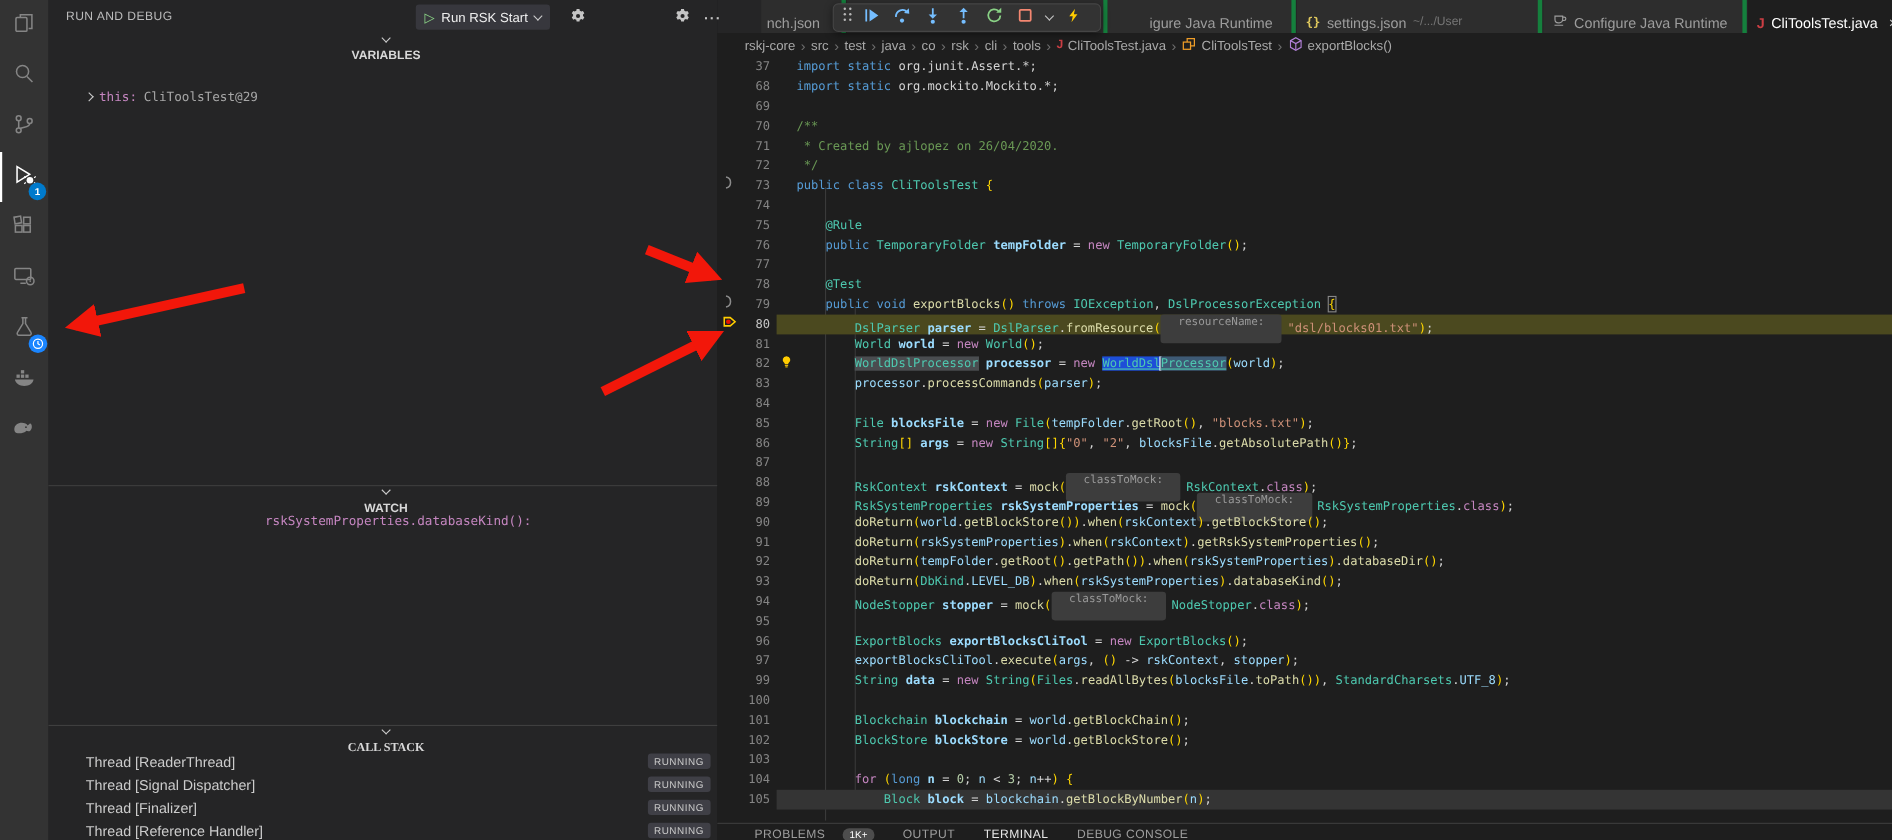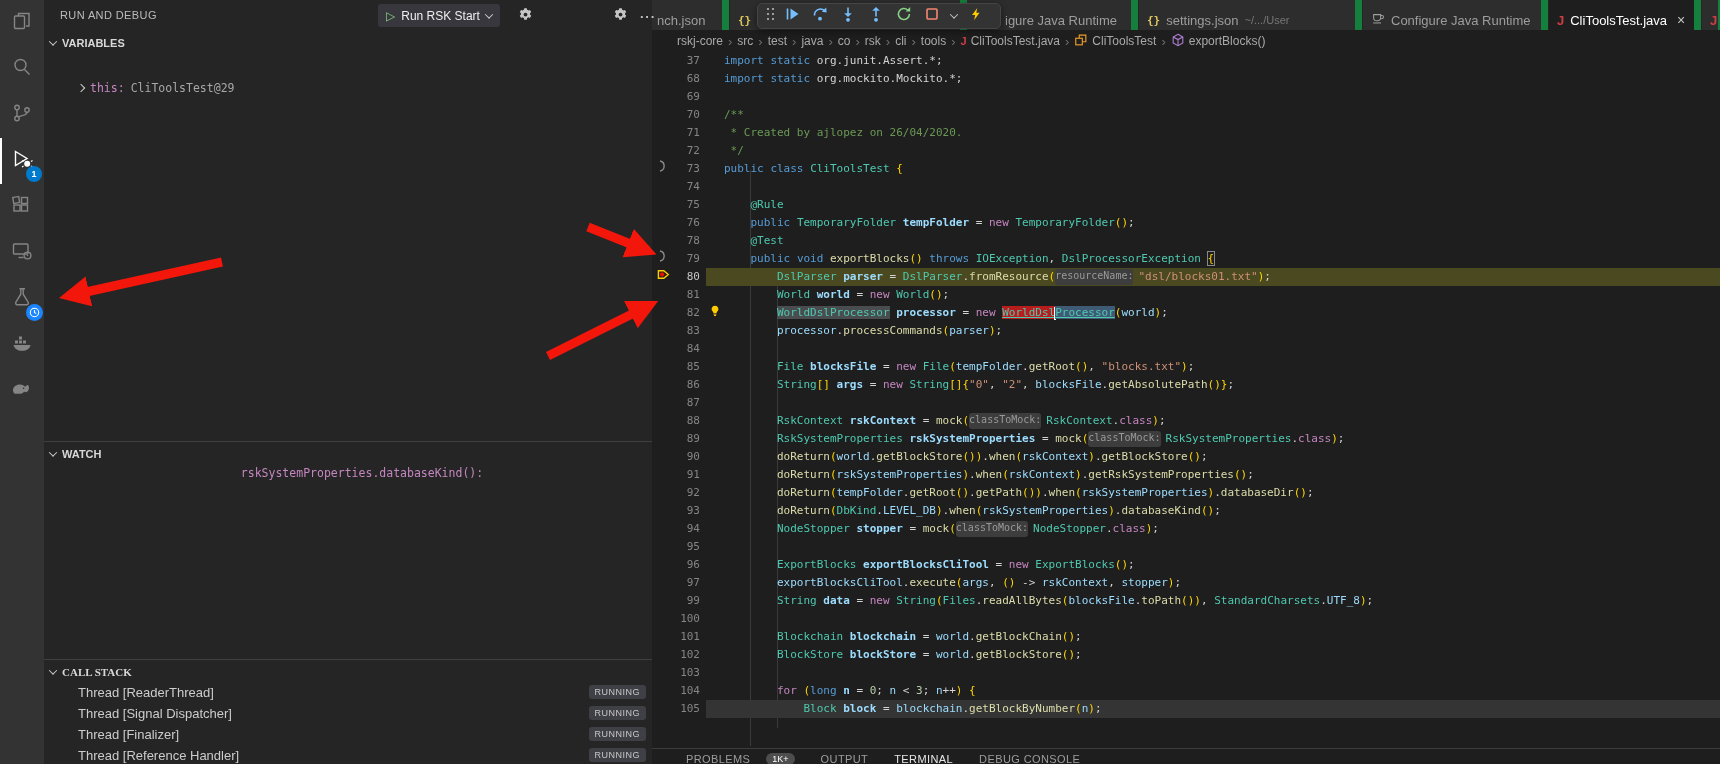--- a/index.html
+++ b/index.html
@@ -13,38 +13,38 @@
   .ab-badge { position:absolute; right:2px; bottom:2px; min-width:16px; height:16px; background:#007acc; color:#fff; border-radius:50%; font-size:9px; display:flex; align-items:center; justify-content:center; font-weight:bold; }
   .ab-badge-clock { position:absolute; right:1px; bottom:1px; width:17px; height:17px; background:#1a85ff; border-radius:50%; display:flex; align-items:center; justify-content:center; }
 
   
   .sidebar { position:absolute; left:44px; top:0; width:608px; height:764px; background:#252526; z-index:5; font-size:13px; }
   .sb-title { position:absolute; left:16px; top:9px; font-size:11px; color:#bbbbbb; letter-spacing:0.4px; }
   .run-pill { position:absolute; left:334px; top:4px; height:23px; background:#37373d; border-radius:3px; display:flex; align-items:center; padding:0 8px; gap:6px; cursor:pointer; }
   .run-pill .play { color:#89d185; font-size:12px; line-height:1; }
   .run-pill .lbl { color:#eeeeee; font-size:12px; }
   .hdr-icon { position:absolute; top:8px; width:16px; height:16px; display:flex; align-items:center; justify-content:center; cursor:pointer; color:#c5c5c5; }
-  .sec-header { position:absolute; left:0; width:100%; height:20px; display:flex; align-items:center; gap:6px; padding-left:6px; font-size:11px; font-weight:bold; color:#d8d8d8; cursor:pointer; }
+  .sec-header { position:absolute; left:0; width:100%; height:20px; display:flex; align-items:center; gap:6px; padding-left:6px; font-size:11px; font-weight:bold; color:#d8d8d8; cursor:pointer;flex-direction:column; }
   .sec-divider { position:absolute; left:0; width:100%; height:1px; background:#3f3f3f; }
   .tree-row { position:absolute; left:0; width:100%; height:21px; display:flex; align-items:center; gap:6px; cursor:pointer; white-space:nowrap; overflow:hidden; }
   .chev { display:inline-block; width:6px; height:6px; border-right:1.4px solid #cccccc; border-bottom:1.4px solid #cccccc; flex:none; }
   .chev.down { transform:rotate(45deg) translate(-1px,-1px); }
   .chev.right { transform:rotate(-45deg); }
   .mono { font-family:"DejaVu Sans Mono", monospace; font-size:11.5px; }
   .var-name { color:#c586c0; }
   .var-value { color:#a7a7a7; }
   .watch-expr { color:#c586c0; }
   .watch-error { color:#f48771; font-style:italic; }
   .thread-label { color:#cccccc; font-size:13px; }
   .running-badge { position:absolute; right:6px; top:3px; background:#3f3f46; color:#c8c8c8; font-size:9px; letter-spacing:0.5px; padding:2px 6px; border-radius:3px; }
 
   
   .editor { position:absolute; left:652px; top:0; right:0; height:764px; background:#1e1e1e; }
   .tabbar { position:absolute; left:0; top:0; right:0; height:30px; background:#252526; }
-  .tab { position:absolute; top:0; height:40px; background:#2d2d2d; display:flex; align-items:center; gap:6px; padding:0 8px; font-size:13px; color:#9d9d9d; cursor:pointer; overflow:hidden; white-space:nowrap; border-right:7px solid #15803d; }
+  .tab { position:absolute; top:0; height:40px; background:#2d2d2d; display:flex; align-items:center; gap:6px; padding:0 8px; font-size:13px; color:#9d9d9d; cursor:pointer; overflow:hidden; white-space:nowrap; border-right:4px solid #15803d;margin-left:40px; }
   .tab.active { background:#1e1e1e; color:#ffffff; }
   .tab .desc { font-size:11px; color:#767676; }
   .tab .close { margin-left:4px; color:#c5c5c5; font-size:14px; cursor:pointer; }
   .icon-json { color:#e0c95d; font-weight:bold; font-size:11px; font-family:"DejaVu Sans Mono",monospace; }
   .icon-java { color:#cc3e44; font-weight:bold; font-size:13px; }
 
   .debug-toolbar { position:absolute; left:105px; top:3px; width:244px; height:26px; background:#333333; border:1px solid #454545; border-radius:5px; box-shadow:0 2px 8px rgba(0,0,0,0.45); display:flex; align-items:center; padding:0 6px; gap:4px; z-index:8; }
   .dt-btn { width:24px; height:22px; display:flex; align-items:center; justify-content:center; cursor:pointer; border-radius:3px; }
   .dt-btn.narrow { width:12px; }
   .dt-chev { width:6px; height:6px; border-right:1.3px solid #c5c5c5; border-bottom:1.3px solid #c5c5c5; transform:rotate(45deg) translate(-1px,-1px); }
@@ -63,23 +63,23 @@
   .codetext { white-space:pre; }
   .bg-debug .line-body { background:#4b491f; }
   .bg-debug .lnum { color:#c6c6c6; }
   .bg-gray .line-body { background:#343434; }
   .tk-d { color:#d4d4d4; } .tk-kw { color:#569cd6; } .tk-ctrl { color:#c586c0; }
   .tk-type { color:#4ec9b0; } .tk-fn { color:#dcdcaa; } .tk-var { color:#9cdcfe; }
   .tk-vd { color:#9cdcfe; font-weight:bold; } .tk-str { color:#ce9178; } .tk-num { color:#b5cea8; }
   .tk-cmt { color:#6a9955; } .tk-br { color:#ffd700; } .tk-const { color:#9cdcfe; }
   .tk-brm { color:#ffd700; outline:1px solid #888888; }
   .tk-hl1 { color:#4ec9b0; background:#4a4d50; }
-  .tk-hl2a { color:#4ec9b0; background:#b91c1c; text-decoration:underline; }
+  .tk-hl2a { color:#4ec9b0; background:#1d4ed8; text-decoration:underline; }
   .tk-hl2b { color:#4ec9b0; background:#3e5a75; text-decoration:underline; }
-  .tk-inlay { display:inline-block; background:#3d3d3d; color:#999999; font-size:10px; line-height:14px; height:16px; border-radius:3px; padding:0 0; margin-right:5px; vertical-align:middle; }
+  .tk-inlay { display:inline-block; background:#3d3d3d; color:#999999; font-size:10px; line-height:14px; height:26px; border-radius:3px; padding:0 16px; margin-right:5px; vertical-align:middle; }
   .caret { display:inline-block; width:1.5px; height:13px; background:#ffffff; vertical-align:middle; margin:0 -0.75px; }
   .indent-guide { position:absolute; width:1px; background:#3a3a3a; }
 
   .panelbar { position:absolute; left:0; bottom:0; right:0; height:16px; background:#1e1e1e; border-top:1px solid #3c3c3c; display:flex; align-items:flex-start; gap:26px; padding:4px 0 0 34px; font-size:11px; letter-spacing:0.4px; }
   .panel-tab { color:#9d9d9d; display:flex; align-items:center; gap:16px; cursor:pointer; }
   .panel-tab.active { color:#e7e7e7; }
   .panel-badge { background:#4d4d4d; color:#ffffff; font-size:9px; border-radius:8px; padding:1px 6px; letter-spacing:0; }
 
   .arrows { position:absolute; inset:0; z-index:60; pointer-events:none; }
 </style>
@@ -454,20 +454,28 @@
       <div class="code-line">
         <span class="deco"></span>
         <span class="lnum">76</span>
         <span class="line-body">
           <span class="fold"></span>
           <span class="codetext"><span class="tk-d">    </span><span class="tk-kw">public</span><span class="tk-d"> </span><span class="tk-type">TemporaryFolder</span><span class="tk-d"> </span><span class="tk-vd">tempFolder</span><span class="tk-d"> = </span><span class="tk-ctrl">new</span><span class="tk-d"> </span><span class="tk-type">TemporaryFolder</span><span class="tk-br">()</span><span class="tk-d">;</span></span>
         </span>
       </div>
       <div class="code-line">
         <span class="deco"></span>
+        <span class="lnum">77</span>
+        <span class="line-body">
+          <span class="fold"></span>
+          <span class="codetext"></span>
+        </span>
+      </div>
+      <div class="code-line">
+        <span class="deco"></span>
         <span class="lnum">78</span>
         <span class="line-body">
           <span class="fold"></span>
           <span class="codetext"><span class="tk-d">    </span><span class="tk-type">@Test</span></span>
         </span>
       </div>
       <div class="code-line">
         <span class="deco">
           <span><svg width="12" height="14" viewBox="0 0 12 14">
               <path d="M2 2c5.5 1 5.5 9 0 10" stroke="#8a8a8a" stroke-width="1.4" fill="none"></path>

